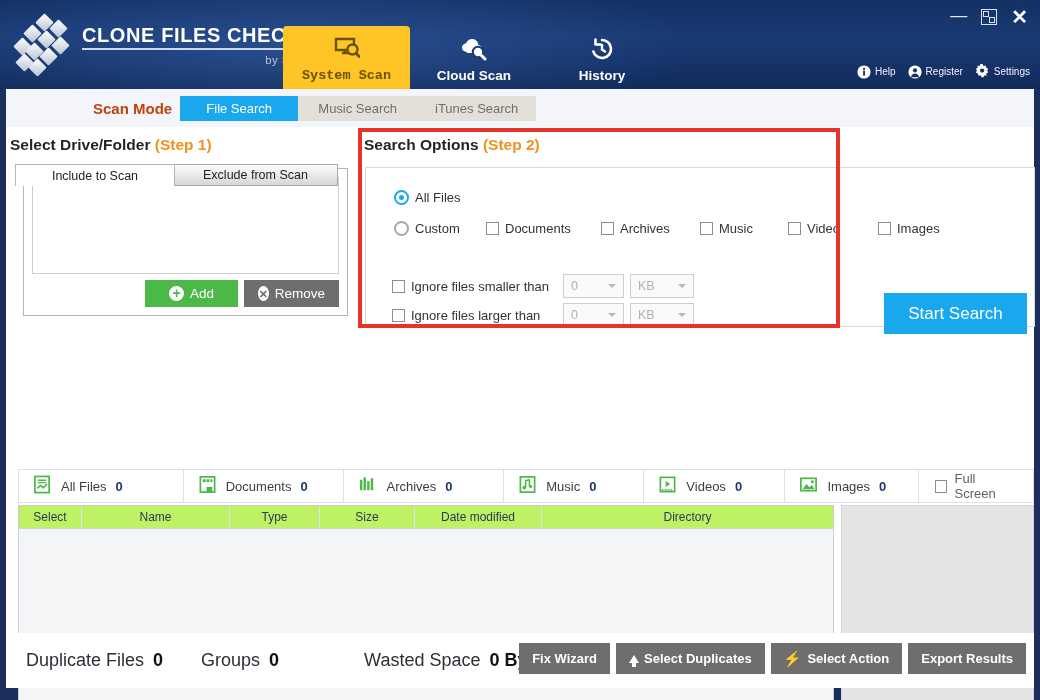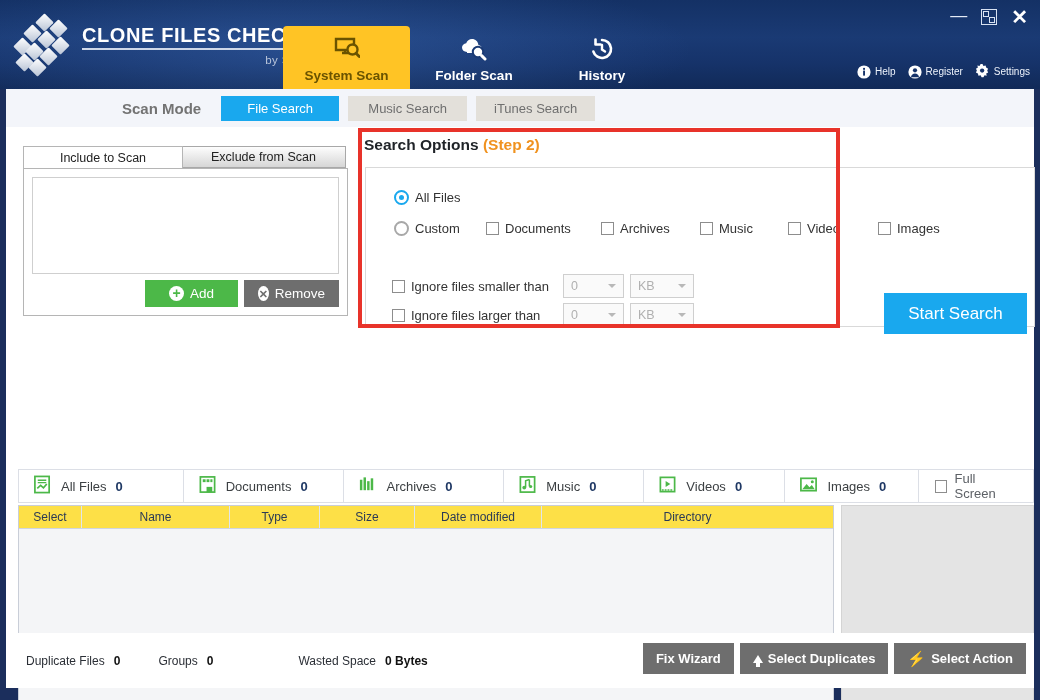--- a/index.html
+++ b/index.html
@@ -59,55 +59,55 @@
   .wb.max:before{ left:1px; top:1px; }
   .wb.max:after{ right:1px; bottom:1px; }
   .wb.close { font-size:20px; font-weight:bold; color:#ffffff; }
 
   
   .nav { position:absolute; left:283px; top:26px; display:flex; align-items:flex-end; height:63px; z-index:4;}
   .nav-item {
     width:128px; height:63px; display:flex; flex-direction:column;
     align-items:center; justify-content:flex-start; padding-top:8px; cursor:default;
   }
-  .nav-item.active { background:#ffc425; border-radius:4px 4px 0 0; width:127px; height:63px;}
+  .nav-item.active { background:#ffc425; border-radius:4px 4px 0 0; width:127px; height:63px;font-family:Liberation Mono, monospace;}
   .nav-ico { height:30px; display:flex; align-items:center; justify-content:center; }
   .nav-label { font-size:13.5px; font-weight:bold; color:#fff; margin-top:4px; }
   .nav-item.active .nav-label { color:#6a5300; }
 
   
   .hlinks { position:absolute; right:10px; top:64px; display:flex; align-items:center; gap:12px; z-index:6;}
   .hlink { display:flex; align-items:center; gap:4px; color:#eef3fb; font-size:10px; cursor:default;}
   .hlink svg { display:block; }
 
   
   .scanbar {
     position:absolute; left:6px; top:89px; width:1028px; height:38px;
     background:#f3f5fa; display:flex; align-items:center;
   }
-  .scanmode-label { margin-left:116px; font-size:15px; font-weight:bold; color:#737373; }
-  .modetabs { margin-left:20px; display:flex; height:25px;gap:9px; }
+  .scanmode-label { margin-left:87px; font-size:15px; font-weight:bold; color:#c2410c; }
+  .modetabs { margin-left:8px; display:flex; height:25px; }
   .mtab {
     width:119px; height:25px; background:#e3e0da; color:#6f6f6f;
     font-size:13px; display:flex; align-items:center; justify-content:center; cursor:default;
   }
   .mtab.active { background:#19a8ee; color:#fff; width:118px;}
 
   
   .body {
     position:absolute; left:6px; top:127px; width:1028px; height:540px;
     background:#ffffff;
   }
 
   
   .sec-title { font-size:15.5px; font-weight:bold; color:#1f2328; }
   .sec-title .step { color:#f0921f; font-weight:bold; }
 
   .panel-left { position:absolute; left:4px; top:9px; width:350px; }
-  .lf-tabs { position:relative; height:22px; margin-top:10px; margin-left:13px; width:325px; }
+  .lf-tabs { position:relative; height:22px; margin-top:10px; margin-left:5px; width:325px; }
   .lf-tab {
     position:absolute; top:0; height:22px; font-size:12.5px;
     display:flex; align-items:center; justify-content:center; cursor:default; color:#222;
   }
   .lf-tab.t1 { left:0; width:160px; background:#fff; border:1px solid #b5b5b5; border-bottom:none; z-index:2;}
   .lf-tab.t2 { left:158px; width:165px; background:linear-gradient(180deg,#fdfdfd,#d6d6d6); border:1px solid #a8a8a8; z-index:1;}
   .lf-box {
     position:absolute; left:13px; top:32px; width:325px; height:148px;
     background:#fff; border:1px solid #b5b5b5;
   }
@@ -184,37 +184,37 @@
   }
   .cat .cnt { font-weight:bold; color:#1f3864; }
   .cat.last { border-right:none;align-items:center; }
   .cat.fs { gap:7px; color:#5d6166; }
 
   
   .tablewrap {
     position:absolute; left:12px; top:378px; width:816px; height:253px;
     border:1px solid #c9ced8; background:#f4f5f7;
   }
-  .thead { display:flex; height:23px; background:#fde047; border-bottom:1px solid #cfd5e0; }
+  .thead { display:flex; height:23px; background:#bef264; border-bottom:1px solid #cfd5e0; }
   .th {
     font-size:12px; color:#2b3a55; display:flex; align-items:center; justify-content:center;
     border-right:1px solid #dfe4ec; height:22px; cursor:default;
   }
   .tbody { height:229px; background:#f4f5f7; }
   .preview {
     position:absolute; left:835px; top:378px; width:193px; height:253px;
     background:#e4e4e4; border:1px solid #d4d4d4;
   }
 
   
   .footer {
     position:absolute; left:6px; top:633px; width:1028px; height:55px;
     background:#fff; display:flex; align-items:center;
   }
-  .stat { font-size:12px; color:#2b2f36; display:flex; align-items:baseline; gap:9px; }
+  .stat { font-size:18px; color:#2b2f36; display:flex; align-items:baseline; gap:9px; }
   .stat b { color:#111; }
   .fbtns { position:absolute; right:8px; top:10px; display:flex; gap:6px; }
   .fbtn {
     height:31px; background:#6e6e6e; color:#fff; font-size:13px; font-weight:bold;
     display:flex; align-items:center; justify-content:center; gap:5px; padding:0 13px; cursor:default;
   }
   .arrow-up { width:0;height:0;border-left:5px solid transparent;border-right:5px solid transparent;border-bottom:8px solid #fff; position:relative;}
   .arrow-up:after{content:"";position:absolute;left:-2px;top:8px;width:4px;height:4px;background:#fff;}
   .bolt { color:#7ed957; font-size:15px; font-weight:bold; line-height:1; }
 </style>
@@ -265,21 +265,21 @@
       </div>
 
       <div class="nav-item">
         <span class="nav-ico">
           <svg width="28" height="24" viewBox="0 0 28 24">
             <path d="M7 15c-3 0-5-1.9-5-4.4C2 8.3 3.8 6.4 6.2 6.2 7 3.7 9.3 2 12 2c3.4 0 6.2 2.6 6.4 6 2 .3 3.6 2 3.6 4.1 0 2.3-1.9 3.9-4.3 3.9H7z" fill="#fff"></path>
             <circle cx="18" cy="15" r="5.2" fill="#fff" stroke="#1a3a74" stroke-width="2"></circle>
             <path d="M21.6 18.6l3.4 3.4" stroke="#fff" stroke-width="3" stroke-linecap="round"></path>
           </svg>
         </span>
-        <span class="nav-label">Folder Scan</span>
+        <span class="nav-label">Cloud Scan</span>
       </div>
 
       <div class="nav-item">
         <span class="nav-ico">
           <svg width="26" height="24" viewBox="0 0 26 24">
             <path d="M13 3a9 9 0 1 1-8.6 11.6" fill="none" stroke="#fff" stroke-width="2.6" stroke-linecap="round"></path>
             <path d="M6.5 2.5v5h5" fill="none" stroke="#fff" stroke-width="2.6" stroke-linecap="round" stroke-linejoin="round"></path>
             <path d="M13 8v4.5l3 2" fill="none" stroke="#fff" stroke-width="2.4" stroke-linecap="round"></path>
           </svg>
         </span>
@@ -320,20 +320,24 @@
     <div class="modetabs">
       <div class="mtab active">File Search</div>
       <div class="mtab">Music Search</div>
       <div class="mtab">iTunes Search</div>
     </div>
   </div>
 
   <div class="body">
 
     <div class="panel-left">
+      <div class="sec-title">
+        <span>Select Drive/Folder</span>
+        <span class="step">(Step 1)</span>
+      </div>
 
       <div class="lf-tabs">
         <div class="lf-tab t1">Include to Scan</div>
         <div class="lf-tab t2">Exclude from Scan</div>
       </div>
 
       <div class="lf-box">
         <div class="lf-listarea"></div>
         <div class="lf-btns">
           <div class="btn-add">
@@ -546,17 +550,20 @@
         <span>Fix Wizard</span>
       </div>
       <div class="fbtn">
         <span class="arrow-up"></span>
         <span>Select Duplicates</span>
       </div>
       <div class="fbtn">
         <span class="bolt">⚡</span>
         <span>Select Action</span>
       </div>
+      <div class="fbtn">
+        <span>Export Results</span>
+      </div>
     </div>
   </div>
 
   <div class="redbox"></div>
 </div>
 
 </body></html>

